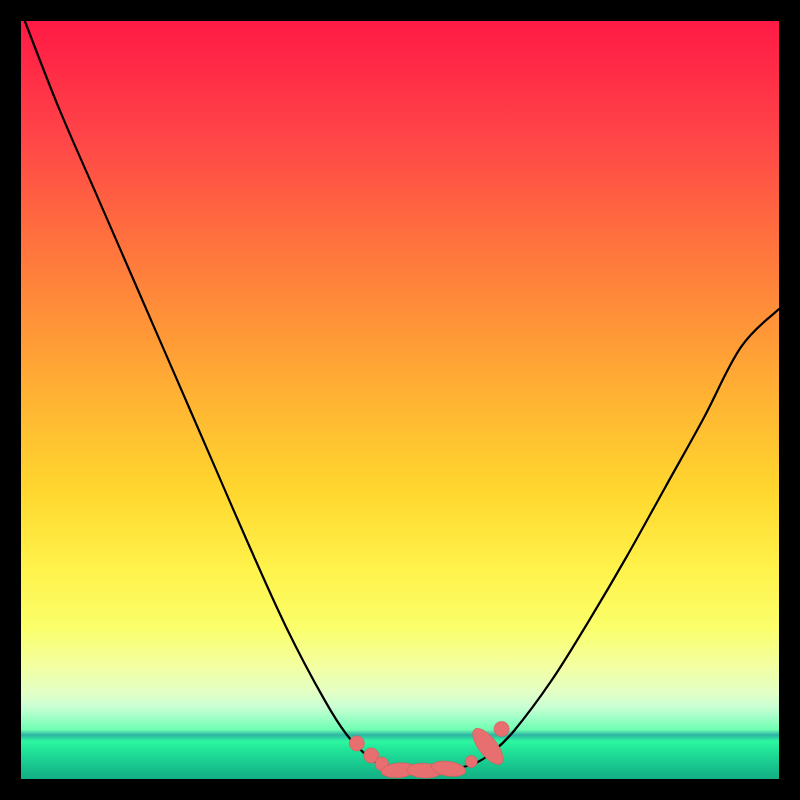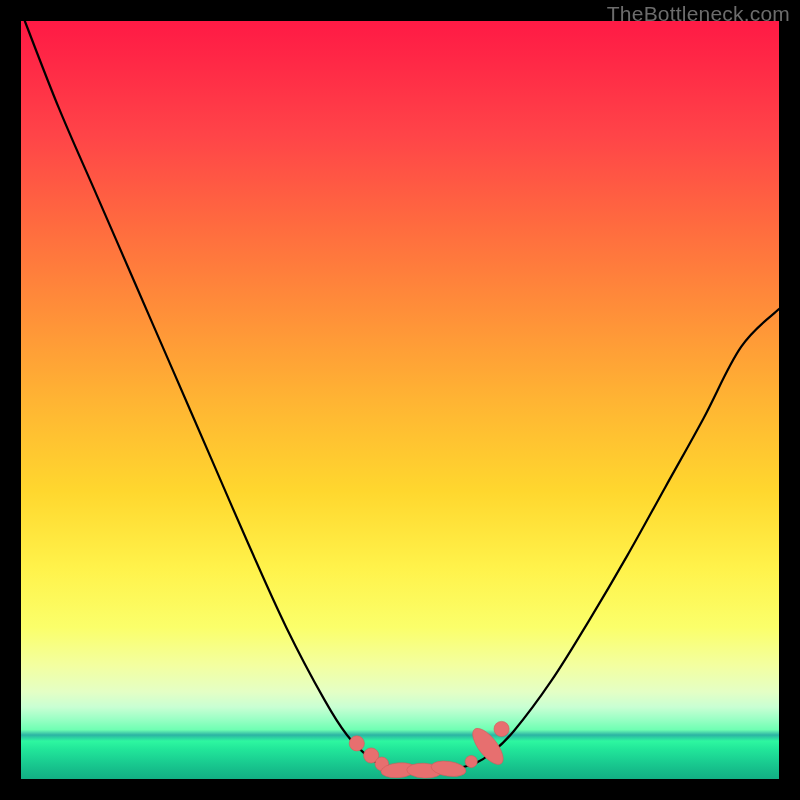--- a/index.html
+++ b/index.html
@@ -81,14 +81,13 @@
           <circle cx="360.81" cy="742.84" r="6.82" fill="#e76f6f" stroke="#d25b5b" stroke-width="0.6"></circle>
           <ellipse cx="377.48" cy="749.28" rx="17.53" ry="7.39" fill="#e76f6f" stroke="#d25b5b" stroke-width="0.6" transform="rotate(-5 377.48 749.28)"></ellipse>
           <ellipse cx="403.26" cy="749.66" rx="17.53" ry="7.39" fill="#e76f6f" stroke="#d25b5b" stroke-width="0.6" transform="rotate(3 403.26 749.66)"></ellipse>
           <ellipse cx="427.51" cy="747.77" rx="17.53" ry="7.39" fill="#e76f6f" stroke="#d25b5b" stroke-width="0.6" transform="rotate(8 427.51 747.77)"></ellipse>
           <circle cx="450.25" cy="740.57" r="6.06" fill="#e76f6f" stroke="#d25b5b" stroke-width="0.6"></circle>
           <ellipse cx="466.93" cy="725.41" rx="21.74" ry="9.16" fill="#e76f6f" stroke="#d25b5b" stroke-width="0.6" transform="rotate(52 466.93 725.41)"></ellipse>
           <circle cx="480.57" cy="707.97" r="7.58" fill="#e76f6f" stroke="#d25b5b" stroke-width="0.6"></circle>
         </g>
     </svg>
   </div>
-  <div class="watermark">TheBottleneck.com</div>
 </div>
 
 </body></html>

